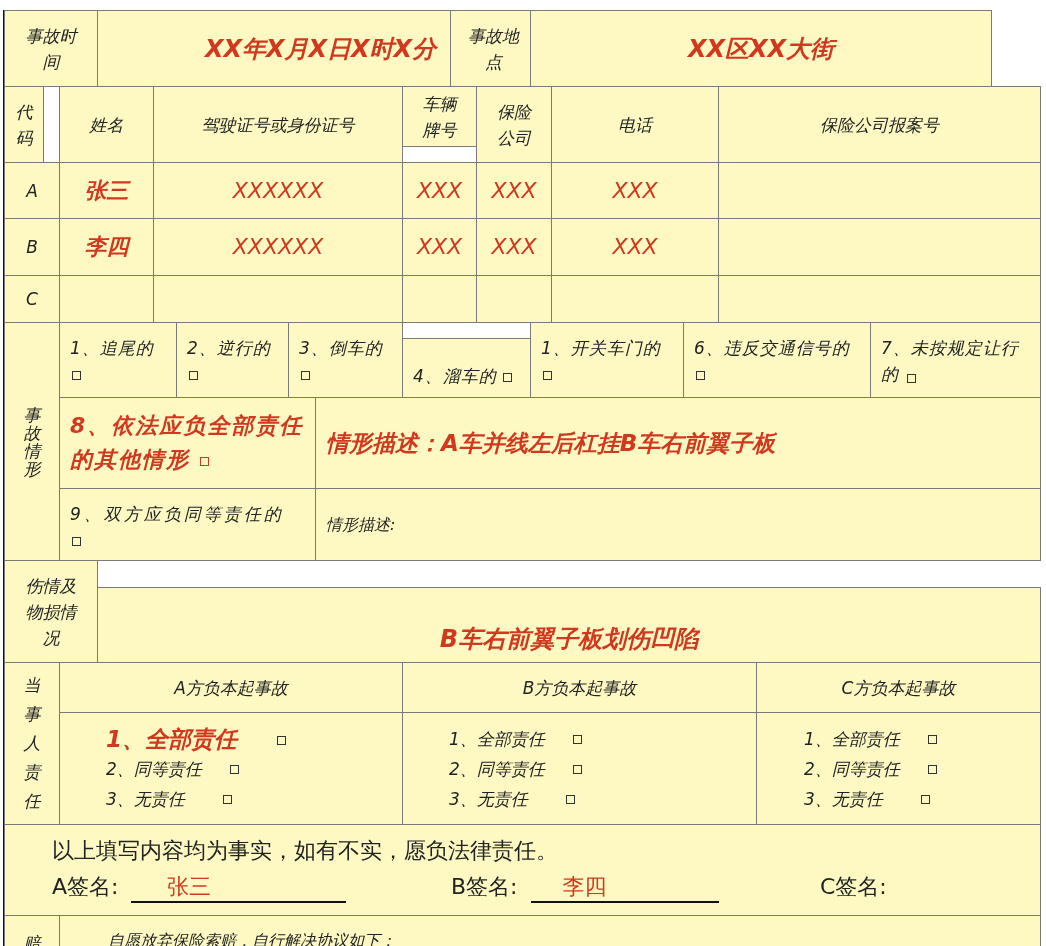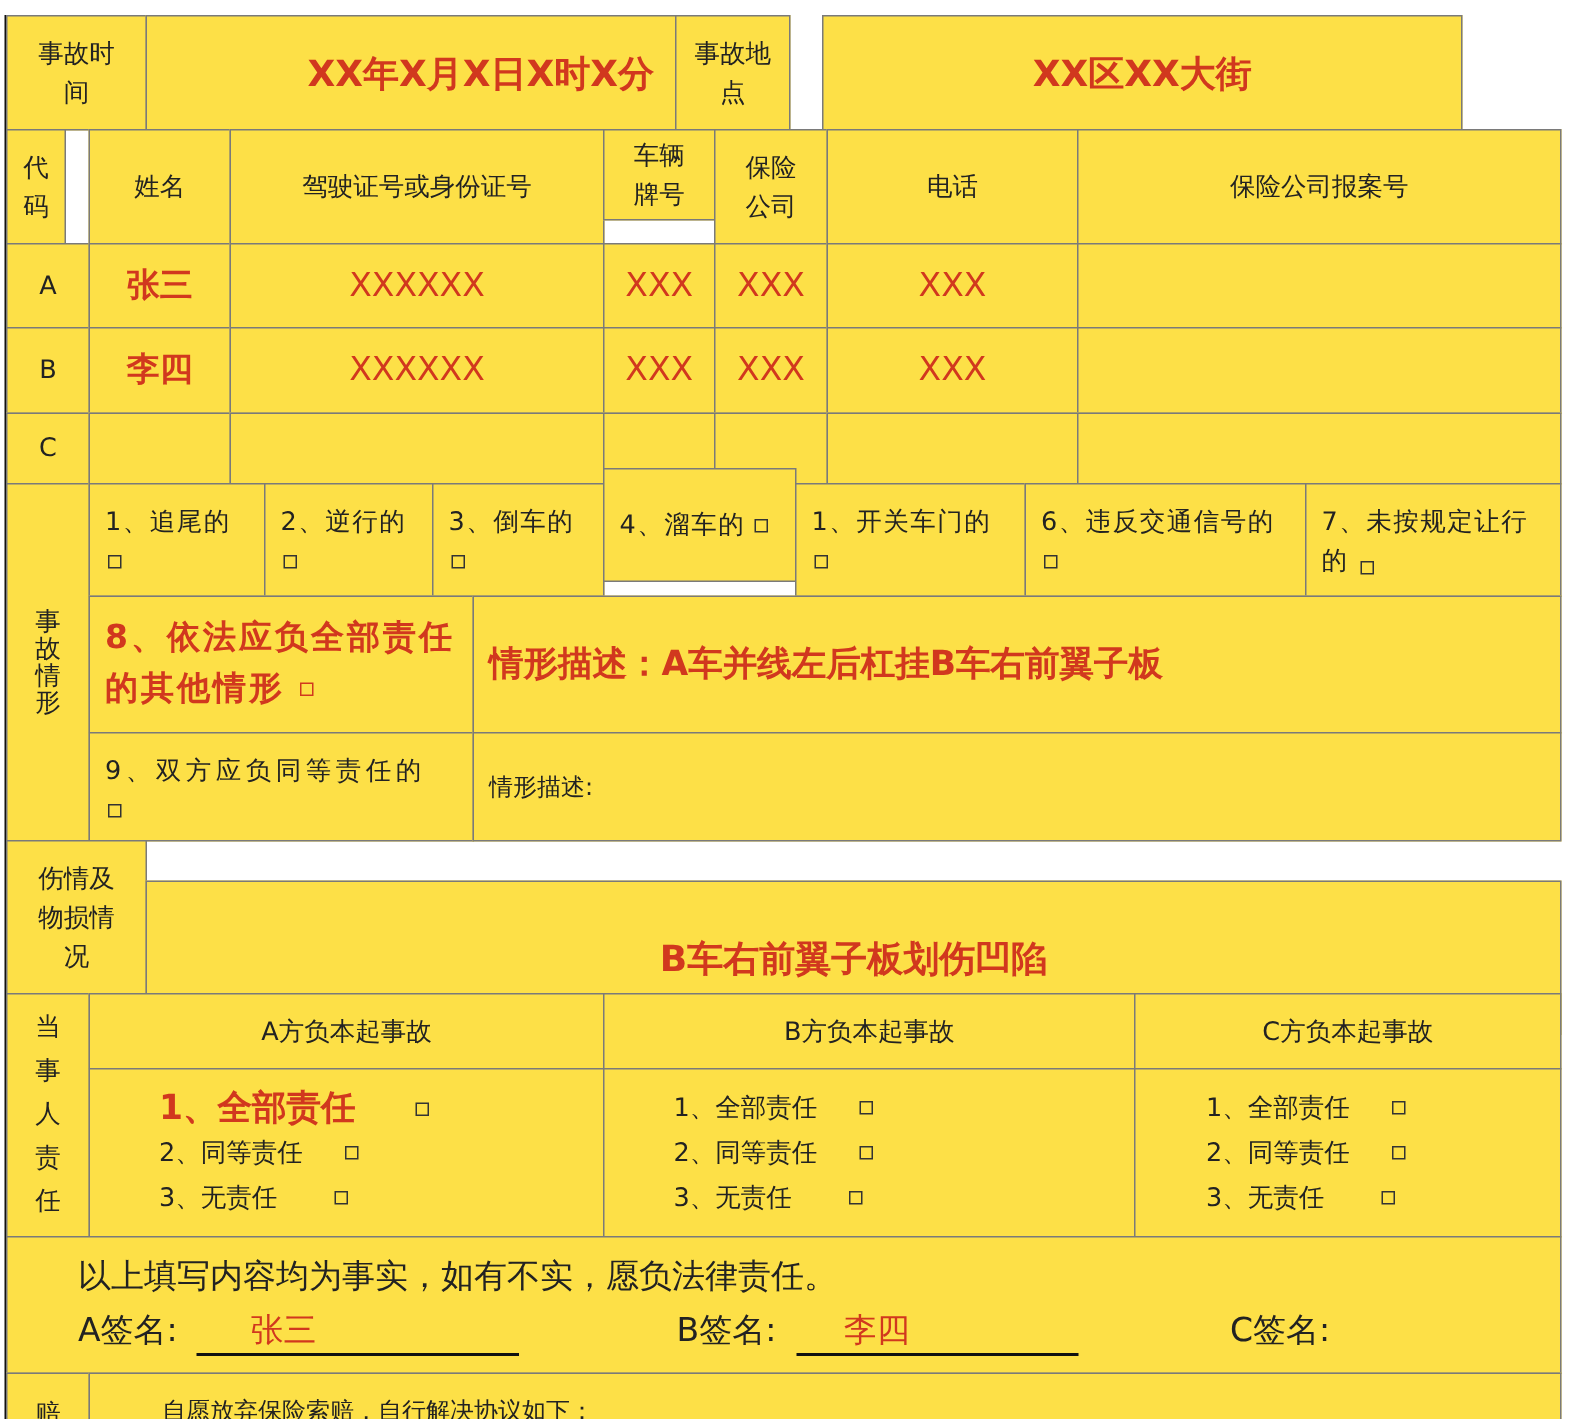--- a/index.html
+++ b/index.html
@@ -1,20 +1,20 @@
 <!DOCTYPE html>
 <html><head>
 <meta charset="utf-8">
 <style>
   html, body { margin:0; padding:0; background:#fff; }
   body { width:1046px; height:946px; overflow:hidden; position:relative;
          font-family:"DejaVu Sans","Liberation Sans",sans-serif; color:#222; }
   .cell { position:absolute; box-sizing:border-box; border:1px solid #7a7a7a;
           display:flex; align-items:center; justify-content:center; text-align:center;
-          font-size:17px; line-height:26px; background:#fde047; }
+          font-size:17px; line-height:26px; background:#fef9c3;font-style:italic; }
   .red { color:#d1381e; }
   .bold { font-weight:bold; }
   .big { font-size:24px; }
   .left { justify-content:flex-start; text-align:left; padding-left:10px; }
   .vlabel { flex-direction:column; line-height:26px; }
   .sit { align-items:flex-start; justify-content:flex-start; text-align:left; padding:12px 8px 0 10px;
          font-size:17px; line-height:26px; letter-spacing:1px; }
   .box { display:inline-block; width:7px; height:7px; border:1px solid #333; margin-left:6px; vertical-align:middle; }
   .thickleft { position:absolute; left:3px; top:10px; width:3px; height:936px; background:#111; }
   .resp-list { flex-direction:column; align-items:flex-start; justify-content:center; }
@@ -27,24 +27,24 @@
 <body>
 
 <div class="thickleft"></div>
 
 <div class="cell vlabel" style="left:4px;top:10px;width:94px;height:77px;">
   <span style="display:block;width:60px;">事故时间</span>
 </div>
 <div class="cell red bold big" style="left:97px;top:10px;width:354px;height:77px;justify-content:flex-end;padding-right:14px;">
   <span>XX年X月X日X时X分</span>
 </div>
-<div class="cell" style="left:450px;top:10px;width:77px;height:77px;">
+<div class="cell" style="left:450px;top:10px;width:87px;height:77px;">
   <span style="display:block;width:60px;">事故地点</span>
 </div>
-<div class="cell red bold big" style="left:548px;top:10px;width:427px;height:77px;">
+<div class="cell red bold big" style="left:530px;top:10px;width:462px;height:77px;">
   <span>XX区XX大街</span>
 </div>
 
 <div class="cell" style="left:4px;top:86px;width:40px;height:77px;">
     <span style="display:block;width:18px;">代码</span>
   </div>
 <div class="cell" style="left:59px;top:86px;width:95px;height:77px;">
     <span>姓名</span>
   </div>
 <div class="cell" style="left:153px;top:86px;width:250px;height:77px;">
@@ -123,21 +123,21 @@
 
 <div class="cell sit" style="left:59px;top:322px;width:118px;height:76px;">
   <span><span>1、追尾的</span><br><span class="box" style="margin-left:2px;"></span></span>
 </div>
 <div class="cell sit" style="left:176px;top:322px;width:113px;height:76px;">
   <span><span>2、逆行的</span><br><span class="box" style="margin-left:2px;"></span></span>
 </div>
 <div class="cell sit" style="left:288px;top:322px;width:115px;height:76px;">
   <span><span>3、倒车的</span><br><span class="box" style="margin-left:2px;"></span></span>
 </div>
-<div class="cell" style="left:402px;top:312px;width:129px;height:76px;justify-content:flex-start;padding-left:10px;letter-spacing:1px;text-align:right;">
+<div class="cell" style="left:402px;top:338px;width:129px;height:76px;justify-content:flex-start;padding-left:10px;letter-spacing:1px;text-align:right;">
   <span><span>4、溜车的</span><span class="box"></span></span>
 </div>
 <div class="cell sit" style="left:530px;top:322px;width:154px;height:76px;">
   <span><span>1、开关车门的</span><br><span class="box" style="margin-left:2px;"></span></span>
 </div>
 <div class="cell sit" style="left:683px;top:322px;width:220px;height:76px;">
   <span><span>6、违反交通信号的</span><br><span class="box" style="margin-left:2px;"></span></span>
 </div>
 <div class="cell sit" style="left:870px;top:322px;width:171px;height:76px;">
   <span style="display:inline-block;width:155px;">7、未按规定让行的</span>

